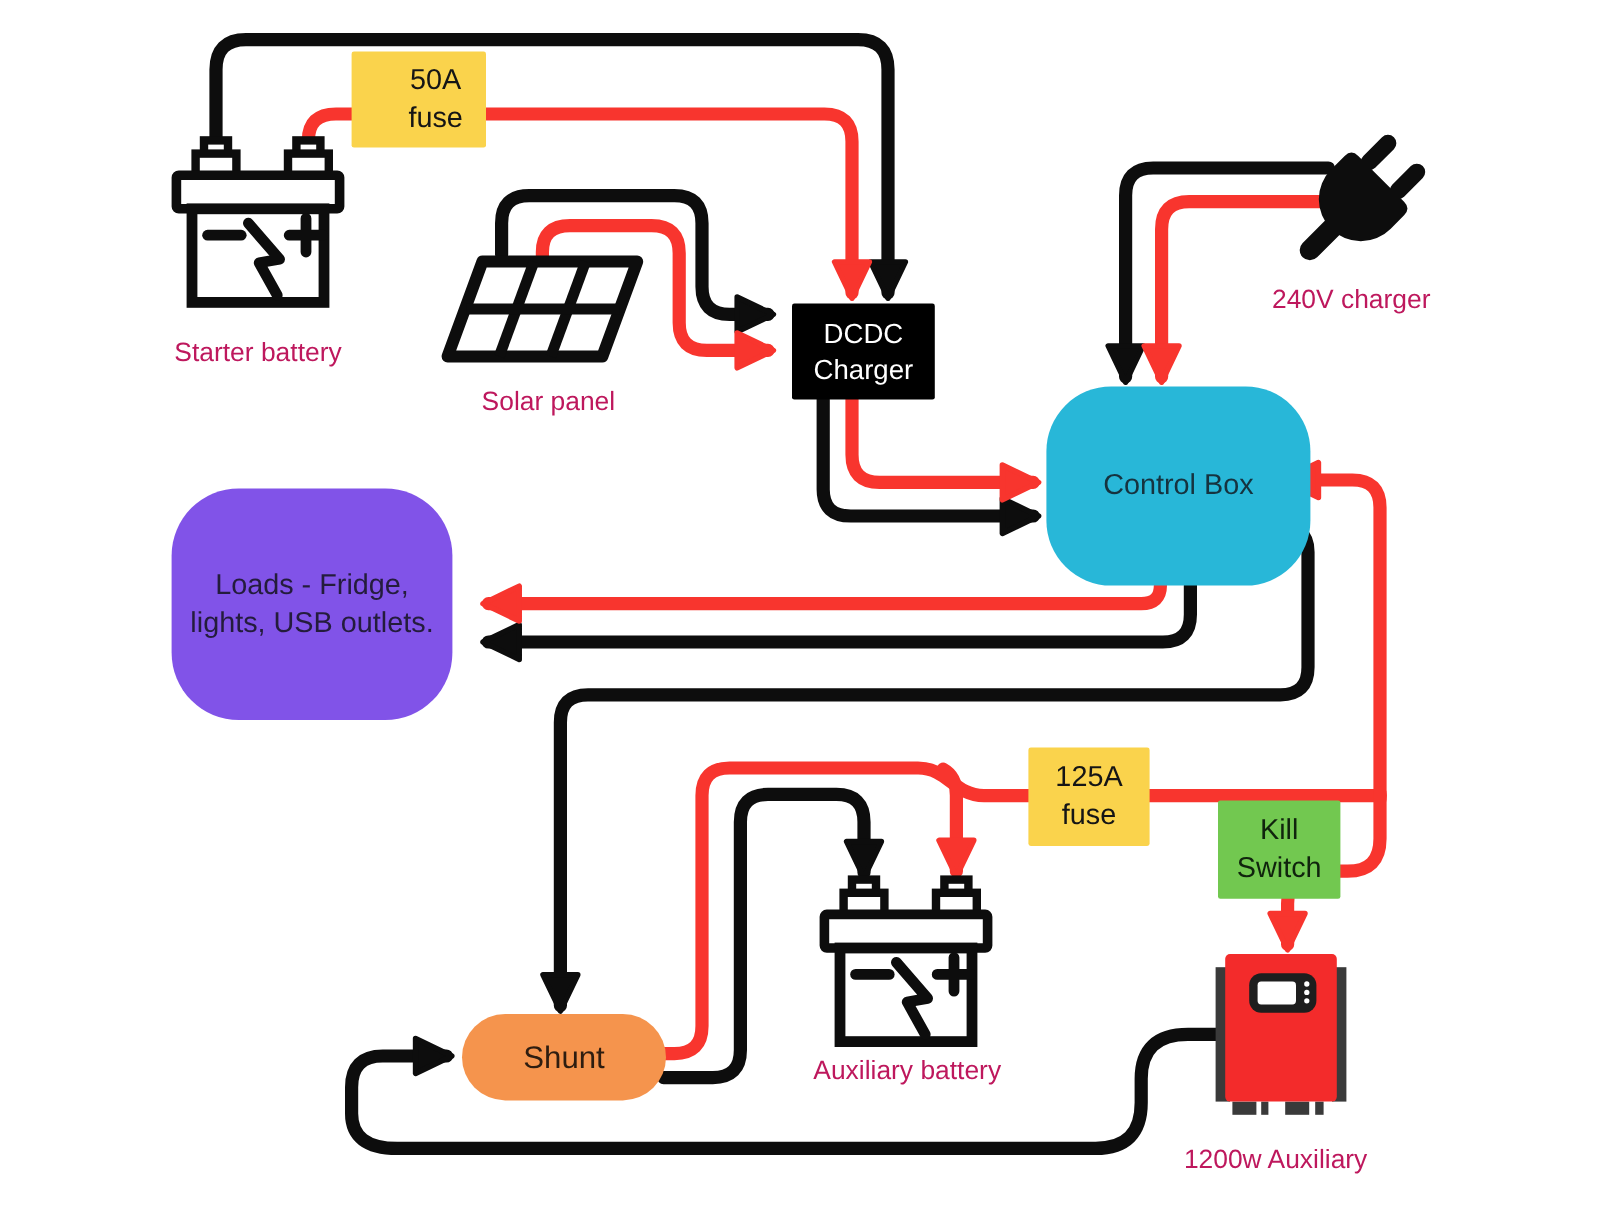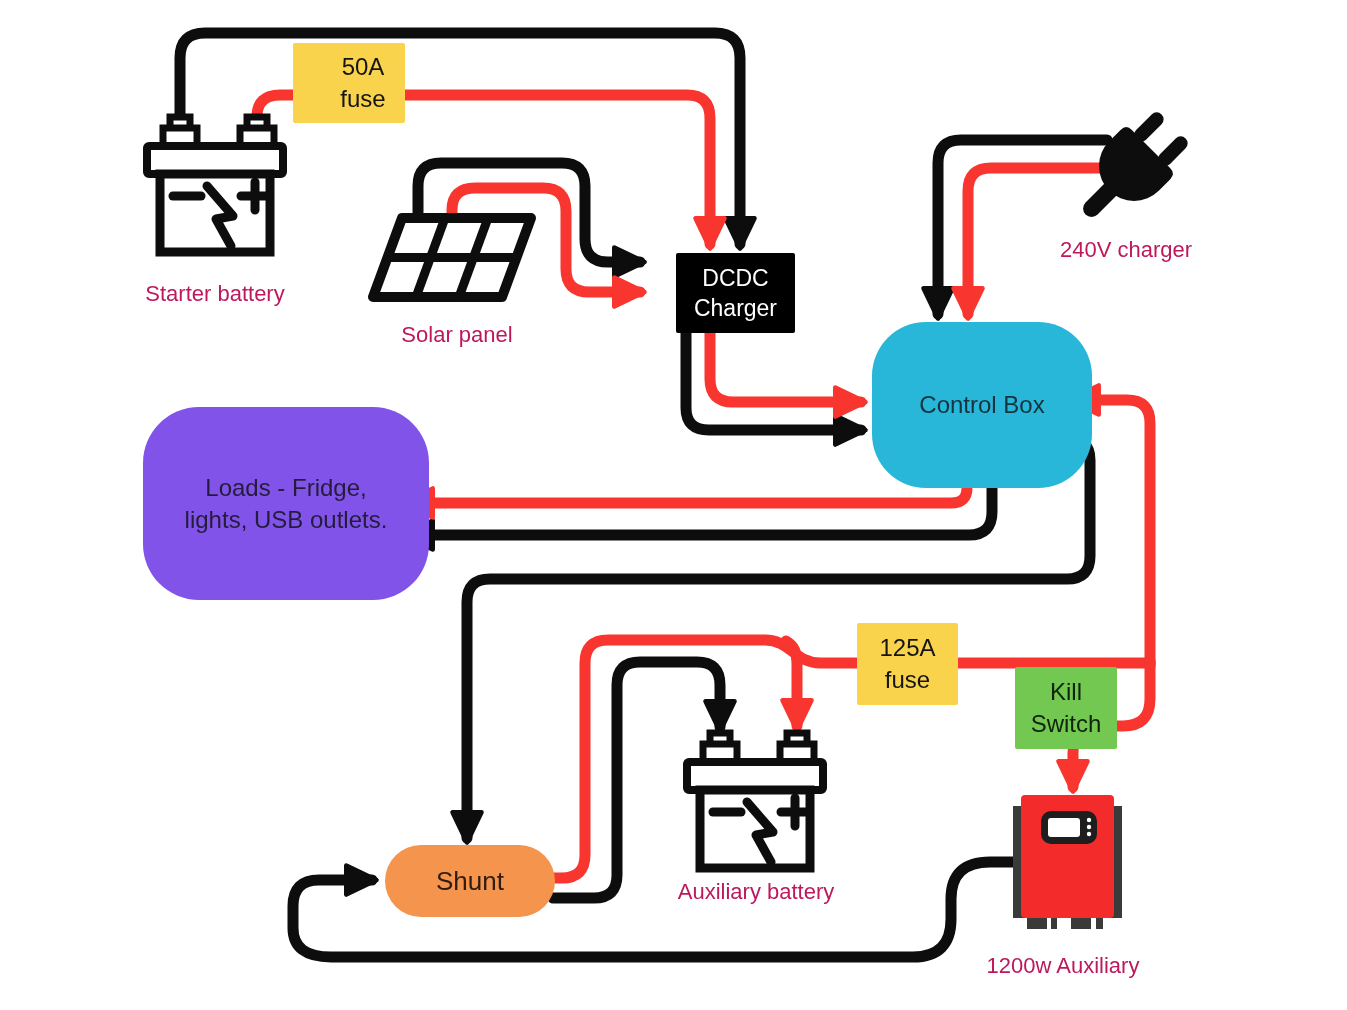--- a/index.html
+++ b/index.html
@@ -6,23 +6,23 @@
   .canvas{position:relative;width:1347px;height:1010px;background:#ffffff;overflow:hidden;
           font-family:"Liberation Sans",sans-serif;color:#111;}
   .wires{position:absolute;left:0;top:0;}
   .box{position:absolute;display:flex;flex-direction:column;align-items:center;justify-content:center;
        text-align:center;line-height:1.32;font-size:24px;}
   .box span{display:block;}
   .lbl{position:absolute;transform:translateX(-50%);white-space:nowrap;font-size:22px;color:#be185d;}
   .fuse50{left:293px;top:43px;width:84px;height:80px;background:#fad34c;border-radius:2px;color:#151515;padding-left:28px;}
   .fuse125{left:857px;top:623px;width:101px;height:82px;background:#fad34c;border-radius:2px;color:#151515;}
   .kill{left:1015px;top:623px;width:102px;height:82px;background:#72c850;border-radius:2px;color:#10240d;margin-top:44px;}
-  .dcdc{left:676px;top:253px;width:119px;height:80px;background:#000000;color:#ffffff;font-size:23px;border-radius:2px;}
+  .dcdc{left:660px;top:253px;width:119px;height:80px;background:#000000;color:#ffffff;font-size:23px;border-radius:2px;}
   .control{left:872px;top:322px;width:220px;height:166px;background:#28b7d8;border-radius:54px;color:#16333f;}
-  .loads{left:143px;top:407px;width:286px;height:193px;background:#8153e8;border-radius:56px;color:#241c3c;}
+  .loads{left:143px;top:407px;width:234px;height:193px;background:#8153e8;border-radius:56px;color:#241c3c;}
   .shunt{left:385px;top:845px;width:170px;height:72px;background:#f5944d;border-radius:36px;color:#2e1d10;font-size:26px;}
 </style>
 </head>
 <body>
 
 <div class="canvas">
 
   <svg class="wires" width="1347" height="1010" viewBox="0 0 1347 1010">
     <defs>
       <marker id="ab" viewBox="0 0 12 12" refX="9.5" refY="6" markerWidth="3.3" markerHeight="3.3" orient="auto-start-reverse">

